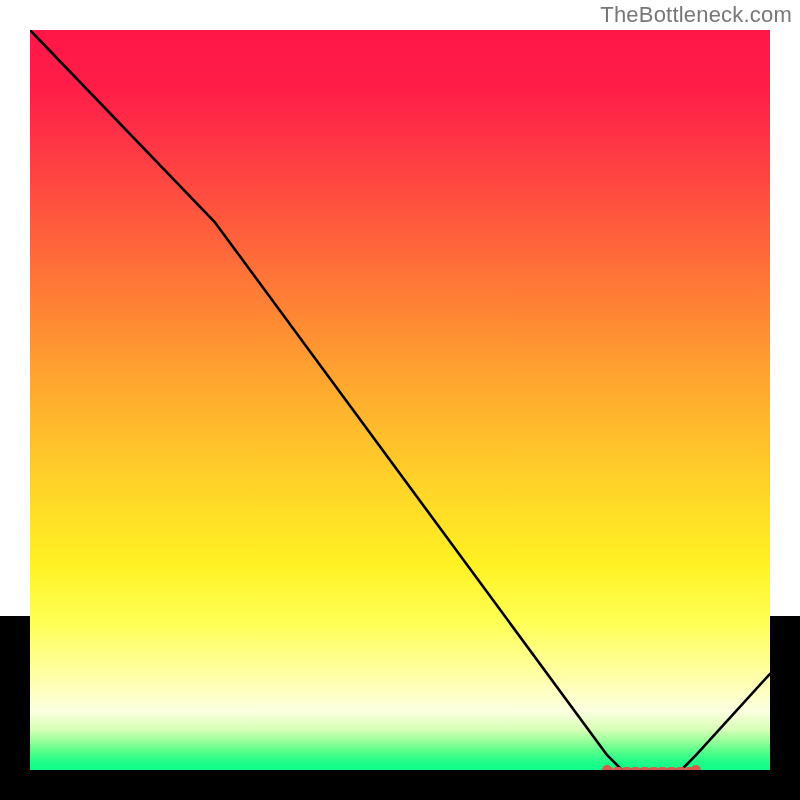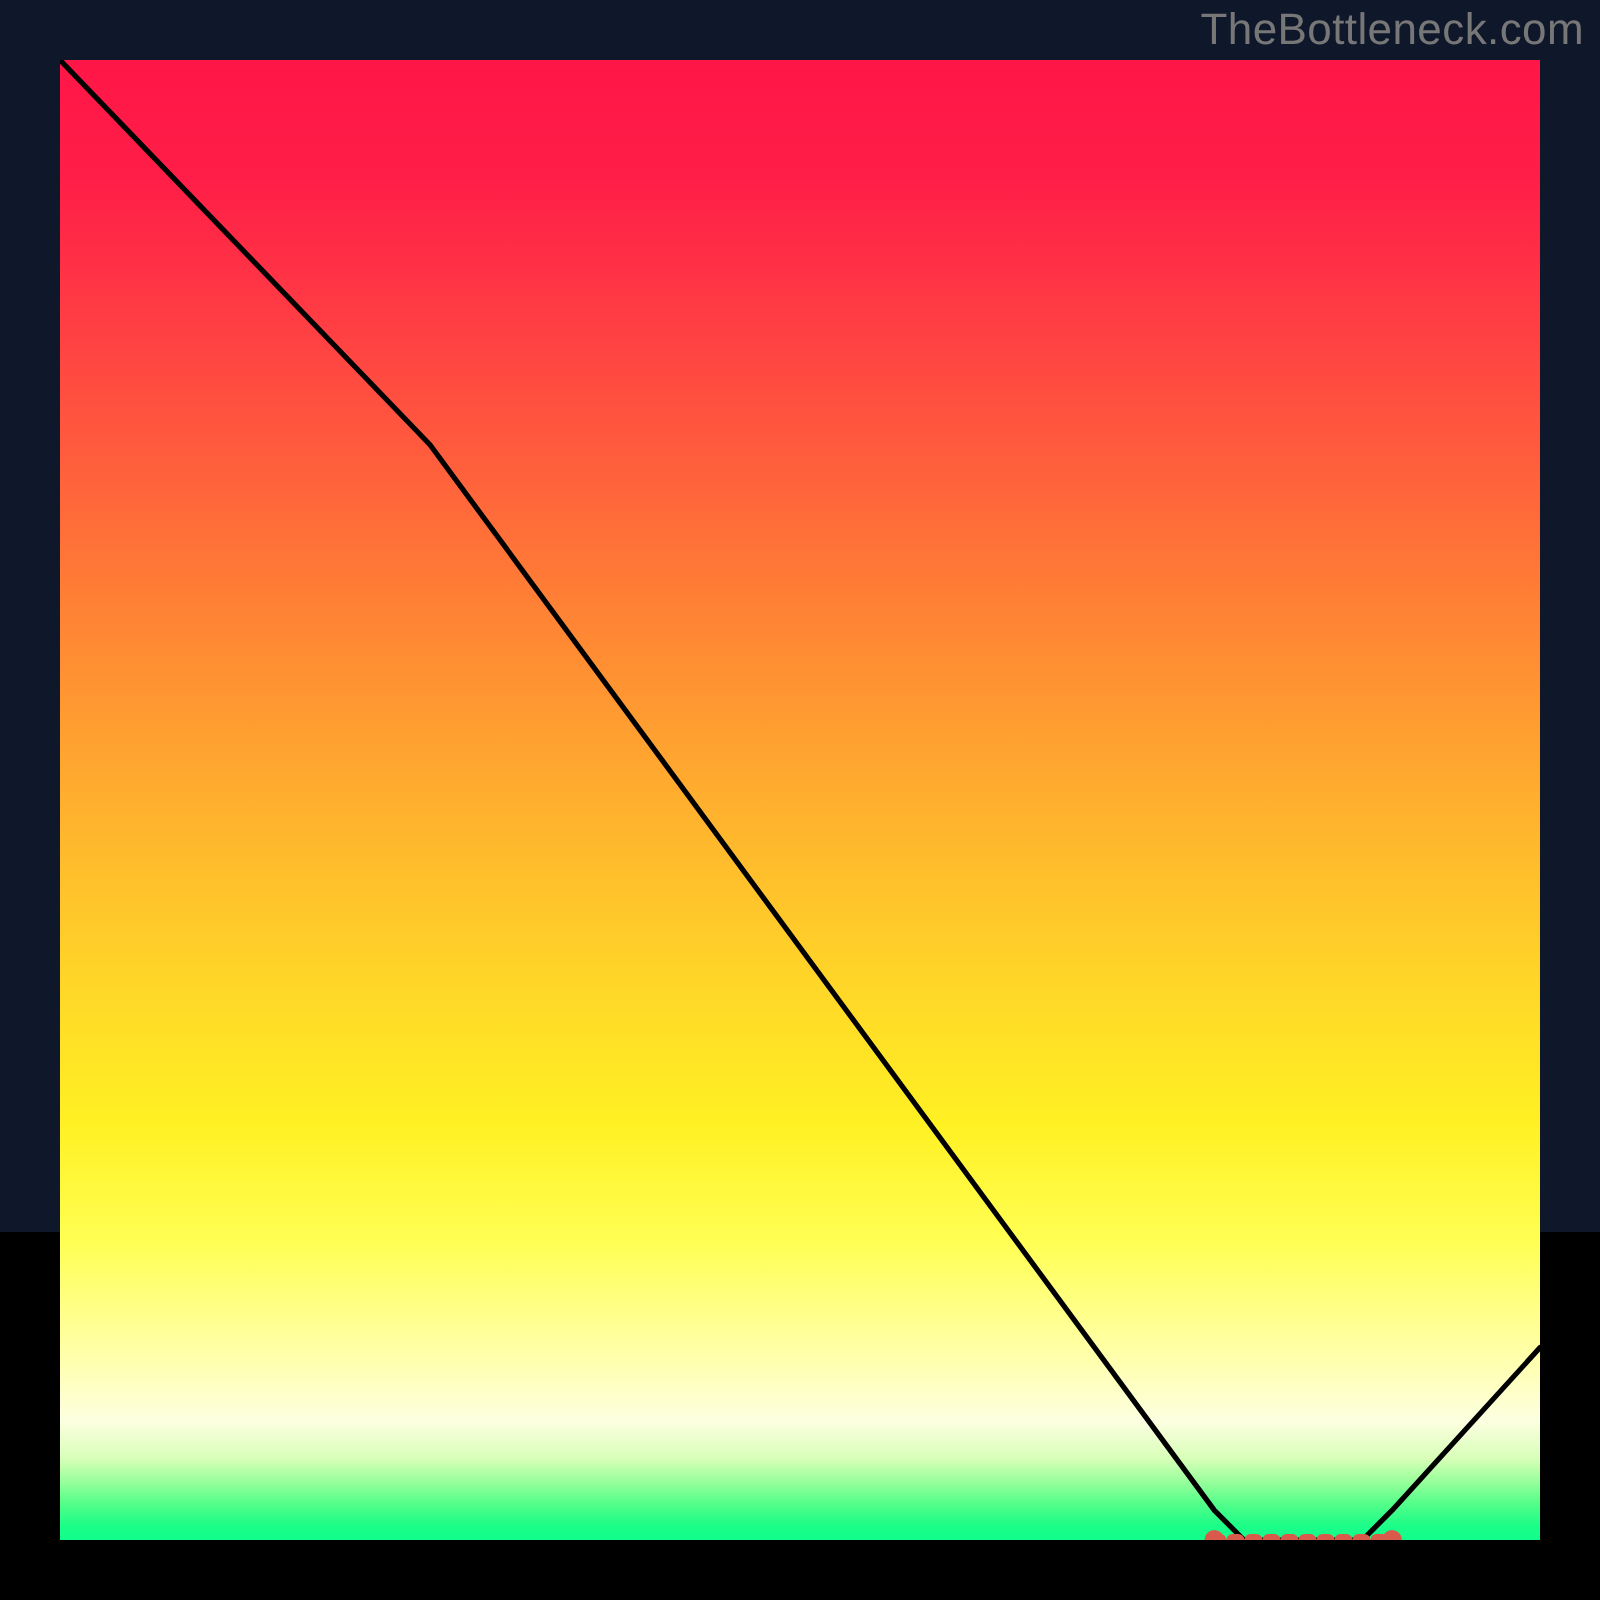--- a/index.html
+++ b/index.html
@@ -8,21 +8,21 @@
     width: 800px;
     height: 800px;
     background: #000;
     font-family: Arial, Helvetica, sans-serif;
     overflow: hidden;
   }
   .frame {
     position: relative;
     width: 800px;
     height: 616px;
-    background: #0f172a;
+    background: #ffffff;
     text-decoration: underline;
   }
   .attribution {
     position: absolute;
     top: 2px;
     right: 8px;
     color: #777;
     font-size: 22px;
     letter-spacing: 0.2px;
   }

